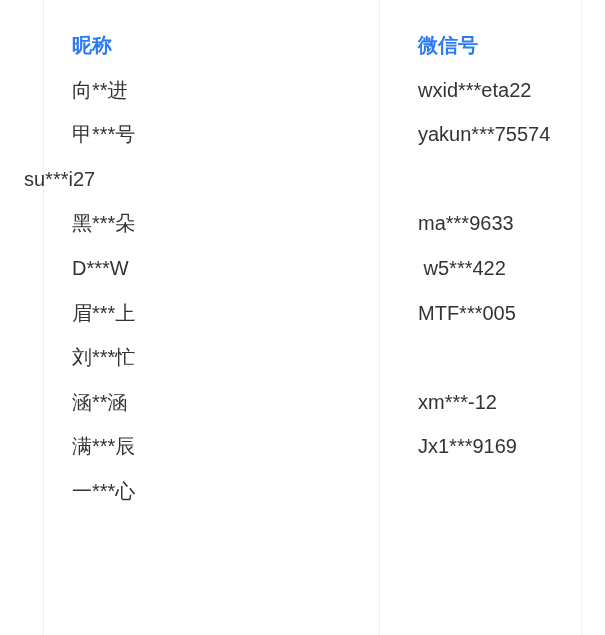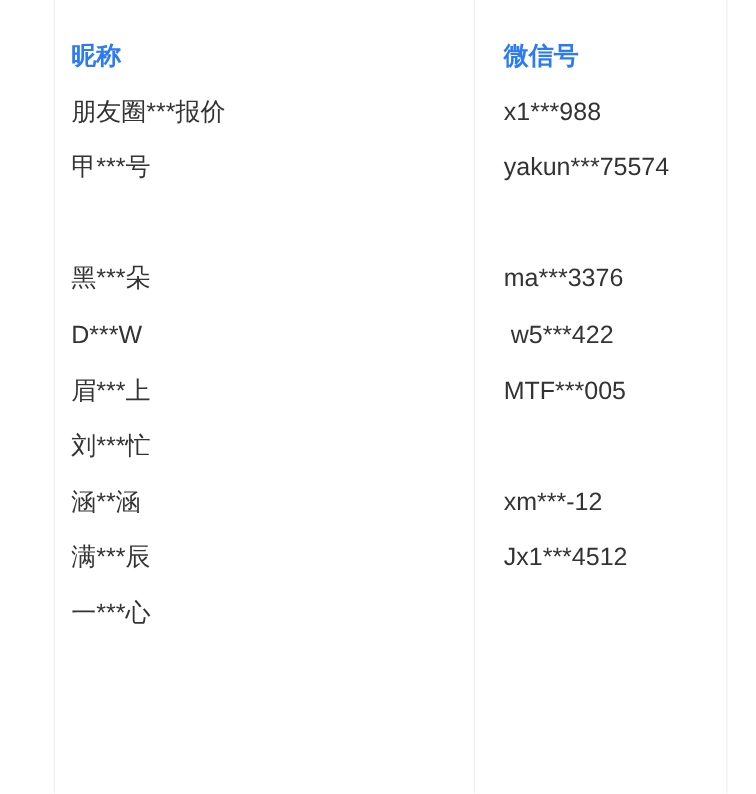--- a/index.html
+++ b/index.html
@@ -41,21 +41,21 @@
     height: 44.6px;
     line-height: 44.6px;
   }
   .cell {
     font-size: 20px;
     color: var(--body-text);
     white-space: pre;
     overflow: hidden;
   }
   .cell-nickname {
-    margin-left: 43px;
+    margin-left: 58px;
     width: 336px;
     padding-left: 14px;
   }
   .cell-wechat {
     width: 202px;
     padding-left: 24px;
   }
   .row-header .cell {
     color: var(--header-text);
     font-weight: bold;
@@ -69,38 +69,39 @@
   <div class="vline vline-left"></div>
   <div class="vline vline-middle"></div>
   <div class="vline vline-right"></div>
 
   <div class="rows">
     <div class="row row-header">
       <div class="cell cell-nickname">昵称</div>
       <div class="cell cell-wechat">微信号</div>
     </div>
     <div>
+  <div class="row">
+    <div class="cell cell-nickname">向**进</div>
+    <div class="cell cell-wechat">wxid***eta22</div>
+  </div>
 
-  <div class="row">
-    <div class="cell cell-nickname">朋友圈***报价</div>
-    <div class="cell cell-wechat">x1***988</div>
-  </div>
 
 
   <div class="row">
     <div class="cell cell-nickname">甲***号</div>
     <div class="cell cell-wechat">yakun***75574</div>
   </div>
 
   <div class="row">
+    <div class="cell cell-wechat">su***i27</div>
   </div>
 
   <div class="row">
     <div class="cell cell-nickname">黑***朵</div>
-    <div class="cell cell-wechat">ma***3376</div>
+    <div class="cell cell-wechat">ma***9633</div>
   </div>
 
   <div class="row">
     <div class="cell cell-nickname">D***W</div>
     <div class="cell cell-wechat"> w5***422</div>
   </div>
 
   <div class="row">
     <div class="cell cell-nickname">眉***上</div>
     <div class="cell cell-wechat">MTF***005</div>
@@ -110,21 +111,21 @@
     <div class="cell cell-nickname">刘***忙</div>
   </div>
 
   <div class="row">
     <div class="cell cell-nickname">涵**涵</div>
     <div class="cell cell-wechat">xm***-12</div>
   </div>
 
   <div class="row">
     <div class="cell cell-nickname">满***辰</div>
-    <div class="cell cell-wechat">Jx1***4512</div>
+    <div class="cell cell-wechat">Jx1***9169</div>
   </div>
 
   <div class="row">
     <div class="cell cell-nickname">一***心</div>
   </div>
 </div>
   </div>
 
 </div>
 

